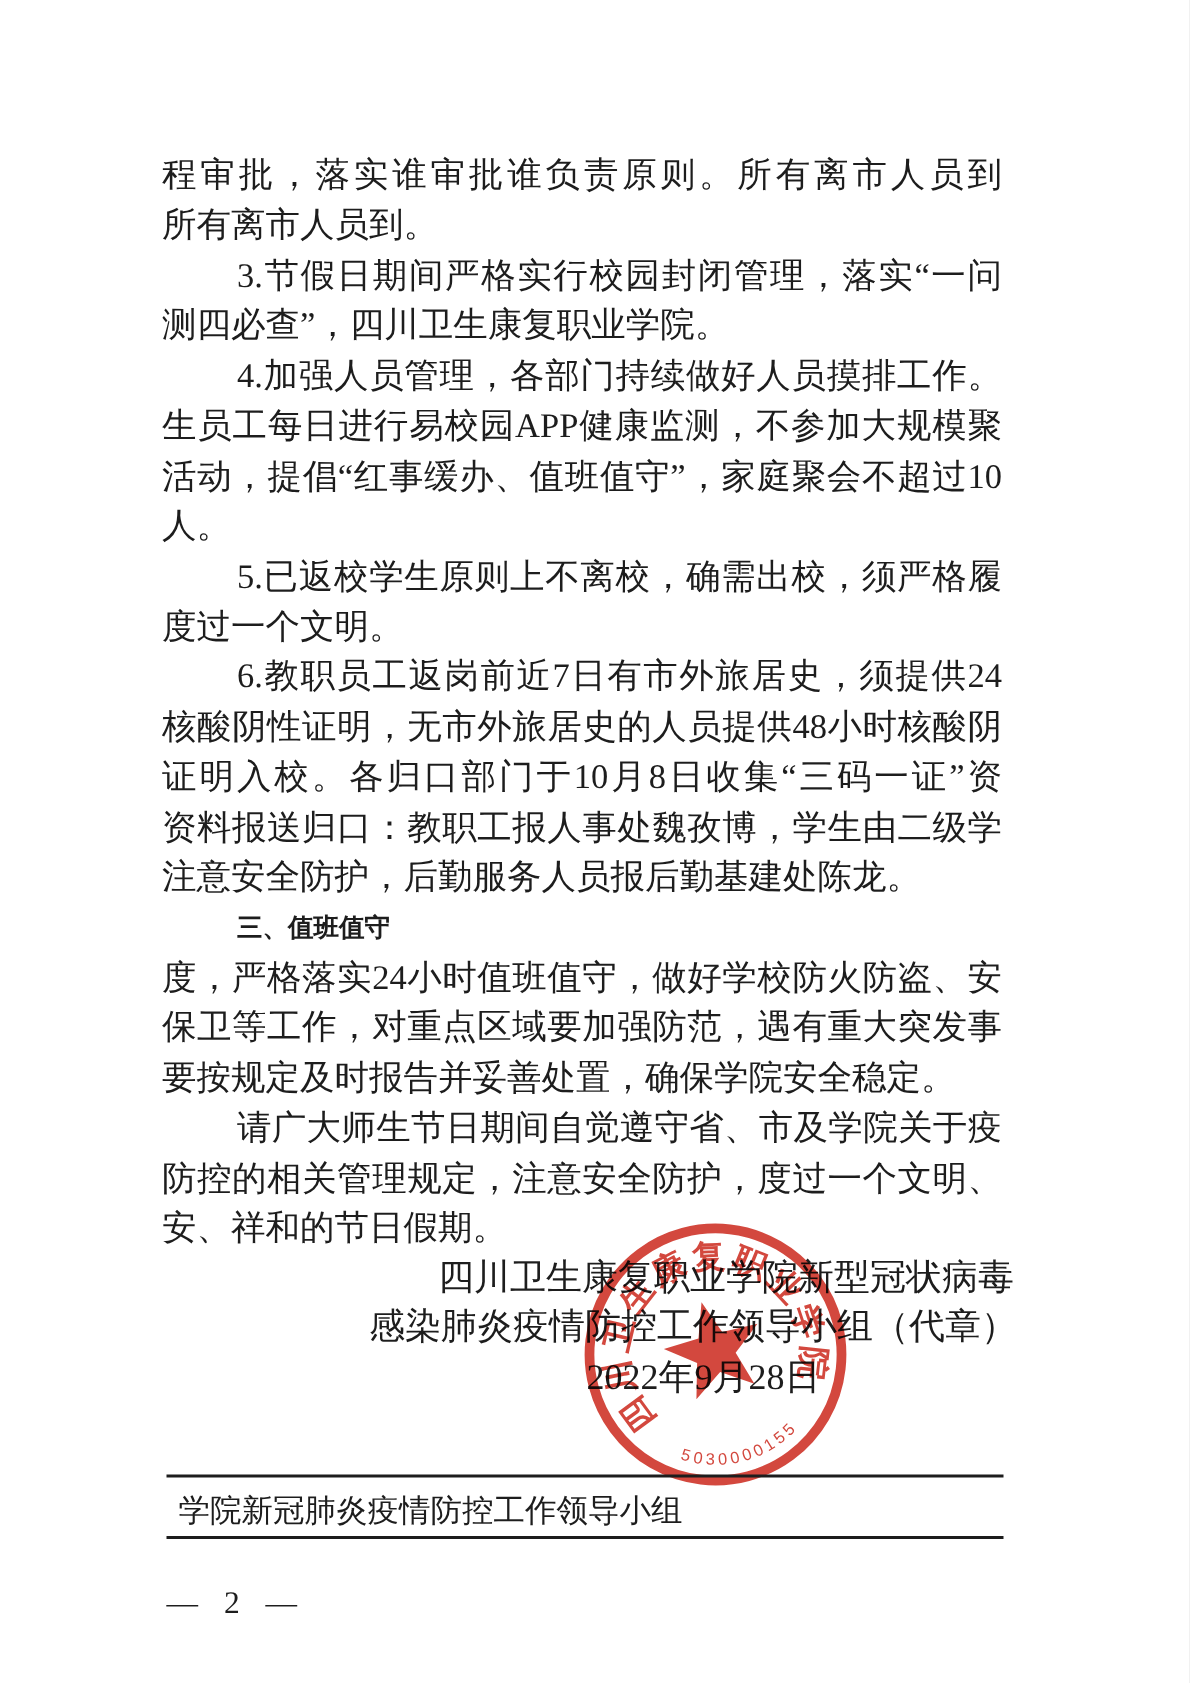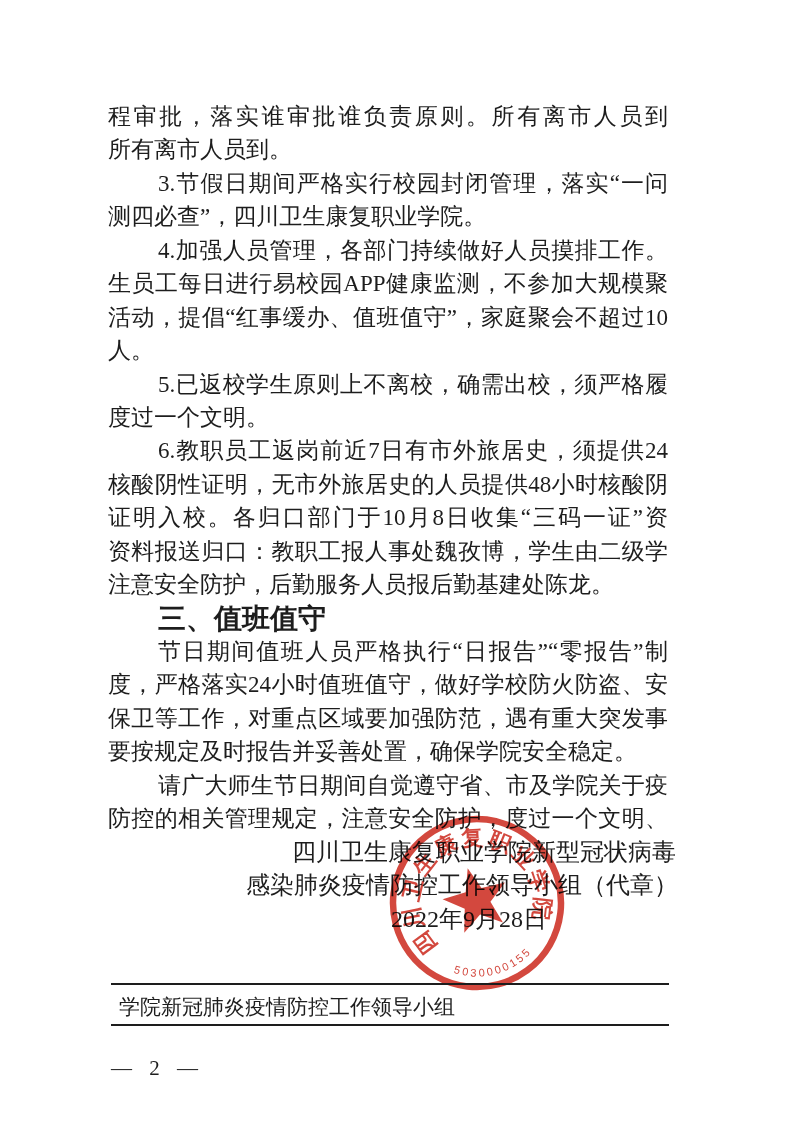--- a/index.html
+++ b/index.html
@@ -23,21 +23,21 @@
   }
   .full{
     text-align:justify;text-align-last:justify;
     white-space:normal;overflow:hidden;
   }
   .indent{text-indent:50px;}
   .heading{
     font-weight:bold;
     font-family:"Liberation Sans","DejaVu Sans",sans-serif;
     text-indent:50px;
-    font-size:28px;
+    font-size:17px;
   }
   .sign1{padding-left:184px;font-size:24px;}
   .sign2{padding-left:138px;font-size:24px;}
   .signdate{padding-left:283px;font-size:24px;}
   
   .seal{
     position:absolute;left:367px;top:793px;
     mix-blend-mode:multiply;
     opacity:0.92;
   }
@@ -71,26 +71,26 @@
       <div class="l full">活动，提倡“红事缓办、值班值守”，家庭聚会不超过10</div>
       <div class="l short">人。</div>
       <div class="l full indent">5.已返校学生原则上不离校，确需出校，须严格履行</div>
       <div class="l short">度过一个文明。</div>
       <div class="l full indent">6.教职员工返岗前近7日有市外旅居史，须提供24小时</div>
       <div class="l full">核酸阴性证明，无市外旅居史的人员提供48小时核酸阴性</div>
       <div class="l full">证明入校。各归口部门于10月8日收集“三码一证”资料，</div>
       <div class="l full">资料报送归口：教职工报人事处魏孜博，学生由二级学院</div>
       <div class="l short">注意安全防护，后勤服务人员报后勤基建处陈龙。</div>
       <div class="l heading">三、值班值守</div>
-      <div class="l full indent">节日期间值班人员严格执行“日报告”“零报告”制</div>
       <div class="l full">度，严格落实24小时值班值守，做好学校防火防盗、安全</div>
       <div class="l full">保卫等工作，对重点区域要加强防范，遇有重大突发事件</div>
       <div class="l short">要按规定及时报告并妥善处置，确保学院安全稳定。</div>
       <div class="l full indent">请广大师生节日期间自觉遵守省、市及学院关于疫情</div>
       <div class="l full">防控的相关管理规定，注意安全防护，度过一个文明、平</div>
+      <div class="l short">安、祥和的节日假期。</div>
       <div class="l sign1">四川卫生康复职业学院新型冠状病毒</div>
       <div class="l sign2">感染肺炎疫情防控工作领导小组（代章）</div>
       <div class="l signdate">2022年9月28日</div>
     </div>
 
   <svg class="seal" width="220" height="220" viewBox="-110 -110 220 220" aria-hidden="true">
     <defs>
       <path id="sealArcTop" d="M -47 34 A 58 58 0 1 1 47 34" fill="none"></path>
       <path id="sealArcBottom" d="M -53 51 A 73.5 73.5 0 0 0 53 51" fill="none"></path>
     </defs>

